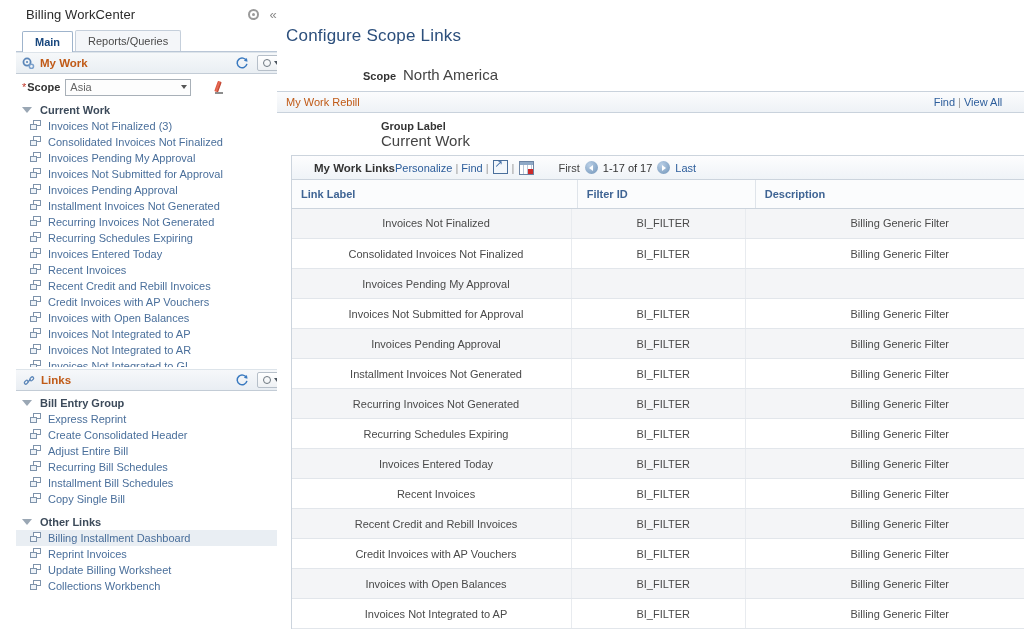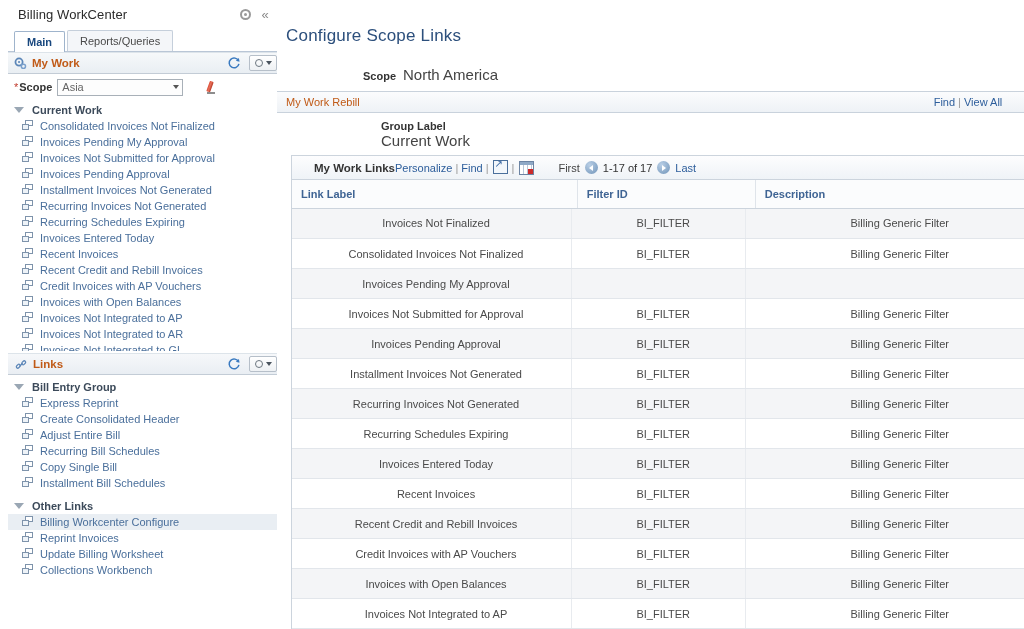--- a/index.html
+++ b/index.html
@@ -15,21 +15,21 @@
     position: relative;
     width: 1024px;
     height: 629px;
     overflow: hidden;
     background: #ffffff;
   }
 
   
   #sidebar {
     position: absolute;
-    left: 8px; top: 0;
+    left: 16px; top: 0;
     width: 276px;
     height: 629px;
     background: #ffffff;
     border-right: 1px solid #c9c9c9;
     box-sizing: border-box;
     overflow: hidden;
   }
   .wc-titlebar {
     height: 29px;
     background: #ffffff;
@@ -521,20 +521,24 @@
     </div>
 
     <div class="tree">
       <div class="tree-group">
         <span class="tri"></span>
         <span class="tree-group-label">Current Work</span>
       </div>
       <div id="mywork-items">
           <div class="tree-item">
             <span class="link-ico"></span>
+            <span class="tree-item-label">Invoices Not Finalized (3)</span>
+          </div>
+          <div class="tree-item">
+            <span class="link-ico"></span>
             <span class="tree-item-label">Consolidated Invoices Not Finalized</span>
           </div>
           <div class="tree-item">
             <span class="link-ico"></span>
             <span class="tree-item-label">Invoices Pending My Approval</span>
           </div>
           <div class="tree-item two-line">
             <span class="link-ico"></span>
             <span class="tree-item-label">Invoices Not Submitted for Approval</span>
           </div>
@@ -628,34 +632,34 @@
         <div class="tree-item">
           <span class="link-ico"></span>
           <span class="tree-item-label">Adjust Entire Bill</span>
         </div>
         <div class="tree-item">
           <span class="link-ico"></span>
           <span class="tree-item-label">Recurring Bill Schedules</span>
         </div>
         <div class="tree-item">
           <span class="link-ico"></span>
+          <span class="tree-item-label">Installment Bill Schedules</span>
+        </div>
+        <div class="tree-item">
+          <span class="link-ico"></span>
           <span class="tree-item-label">Copy Single Bill</span>
-        </div>
-        <div class="tree-item">
-          <span class="link-ico"></span>
-          <span class="tree-item-label">Installment Bill Schedules</span>
         </div>
         <div class="sb-divider"></div>
         <div class="tree-group">
           <span class="tri"></span>
           <span class="tree-group-label">Other Links</span>
         </div>
         <div class="tree-item sel">
           <span class="link-ico"></span>
-          <span class="tree-item-label">Billing Workcenter Configure</span>
+          <span class="tree-item-label">Billing Installment Dashboard</span>
         </div>
         <div class="tree-item">
           <span class="link-ico"></span>
           <span class="tree-item-label">Reprint Invoices</span>
         </div>
         <div class="tree-item">
           <span class="link-ico"></span>
           <span class="tree-item-label">Update Billing Worksheet</span>
         </div>
         <div class="tree-item">

